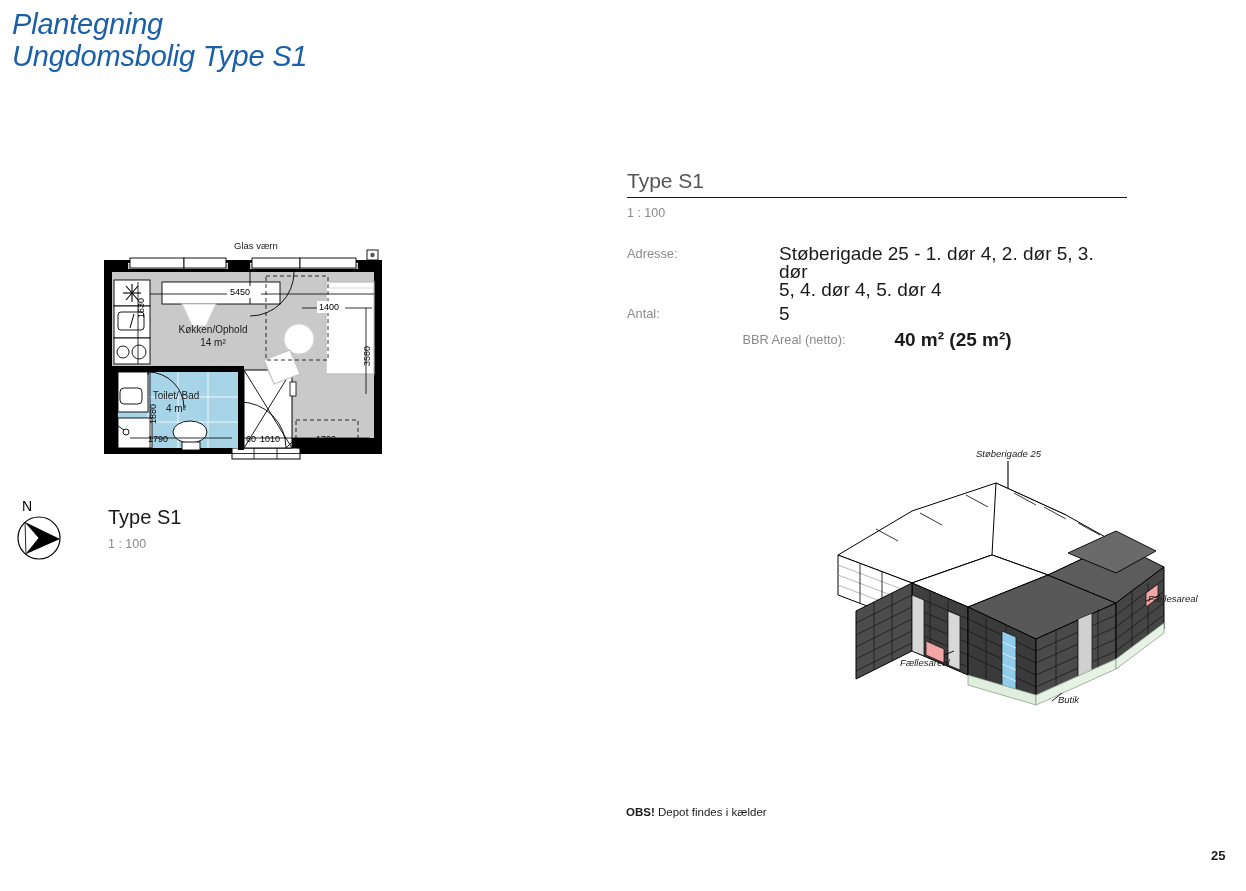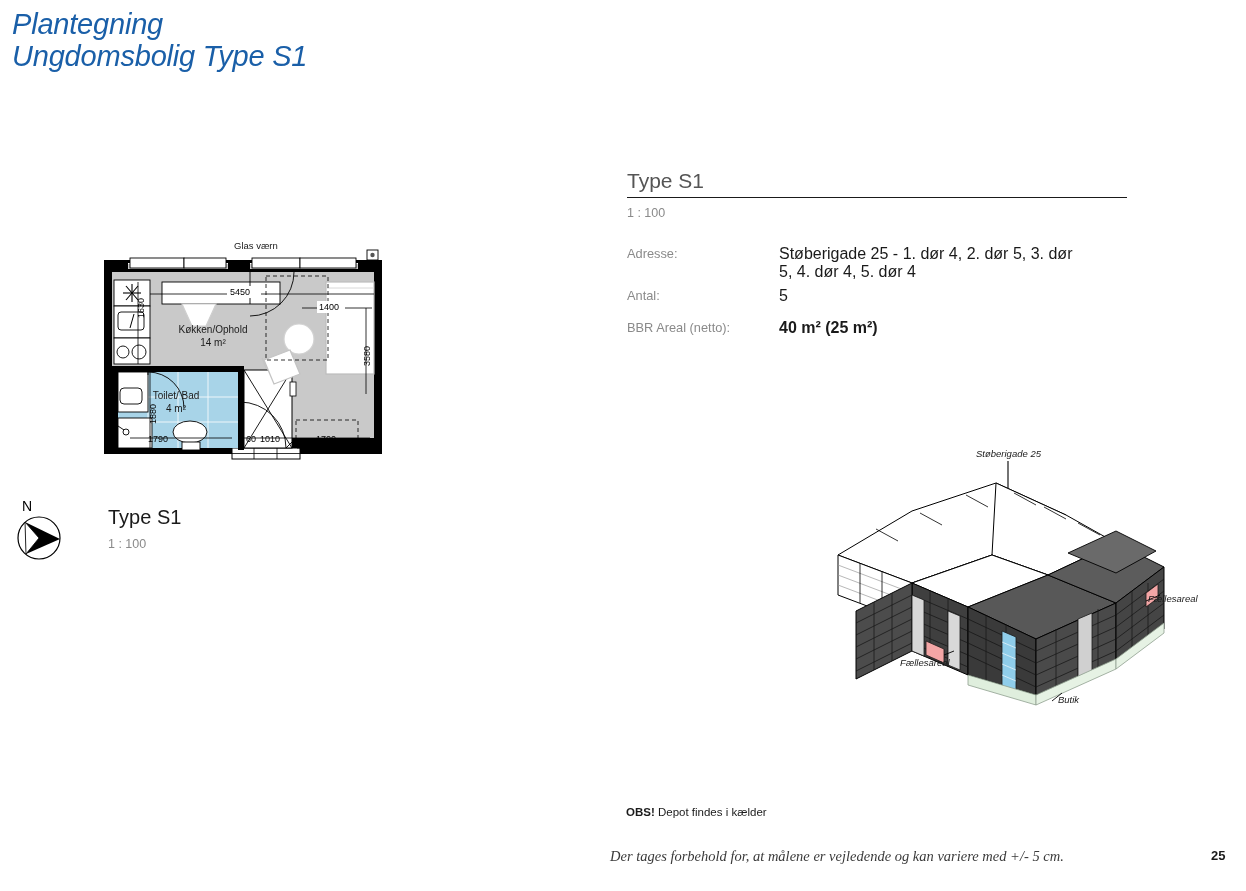--- a/index.html
+++ b/index.html
@@ -41,22 +41,22 @@
   #plan-caption .cap-scale{font-size:12.5px;color:#8a8a8a;line-height:18px;margin-top:6px;}
 
   
   #info-panel{position:absolute;left:627px;top:168px;width:500px;}
   #info-title{font-size:21px;color:#555555;line-height:26px;font-weight:400;}
   #info-rule{border:0;border-top:1px solid #1a1a1a;margin:3px 0 0 0;height:0;}
   #info-scale{font-size:12.5px;color:#8a8a8a;margin-top:7px;line-height:16px;}
   .info-rows{margin-top:24px;}
   .info-row{display:flex;align-items:flex-start;margin-bottom:6px;}
   .info-row .lbl{width:152px;flex:0 0 152px;font-size:12.8px;color:#8a8a8a;line-height:18px;}
-  .info-row .val{font-size:16px;color:#1a1a1a;line-height:18px;white-space:pre-line;}
-  #row-bbr{margin-top:14px;}
+  .info-row .val{font-size:19px;color:#1a1a1a;line-height:18px;white-space:pre-line;}
+  #row-bbr{margin-top:8px;justify-content:center;}
   #row-bbr .val{font-weight:bold;}
 
   
   #massing{position:absolute;left:816px;top:395px;width:400px;height:285px;margin-top:48px;}
   .massing-label{position:absolute;font-style:italic;font-size:9.5px;color:#1a1a1a;white-space:nowrap;}
   #lbl-stoeberigade{left:160px;top:5px;}
   #lbl-faelles-right{left:332px;top:150px;}
   #lbl-faelles-left{left:84px;top:214px;}
   #lbl-butik{left:242px;top:251px;}
 
@@ -398,16 +398,15 @@
     </svg>
 
     <div class="massing-label" id="lbl-stoeberigade">Støberigade 25</div>
     <div class="massing-label" id="lbl-faelles-right">Fællesareal</div>
     <div class="massing-label" id="lbl-faelles-left">Fællesareal</div>
     <div class="massing-label" id="lbl-butik">Butik</div>
   </div>
 
   <div id="obs-note"><span class="obs-strong">OBS!</span><span> Depot findes i kælder</span></div>
 
-  <div id="disclaimer">Der tages forbehold for, at målene er vejledende og kan variere med +/- 5 cm.</div>
   <div id="page-number">25</div>
 
 </div>
 
 </body></html>

